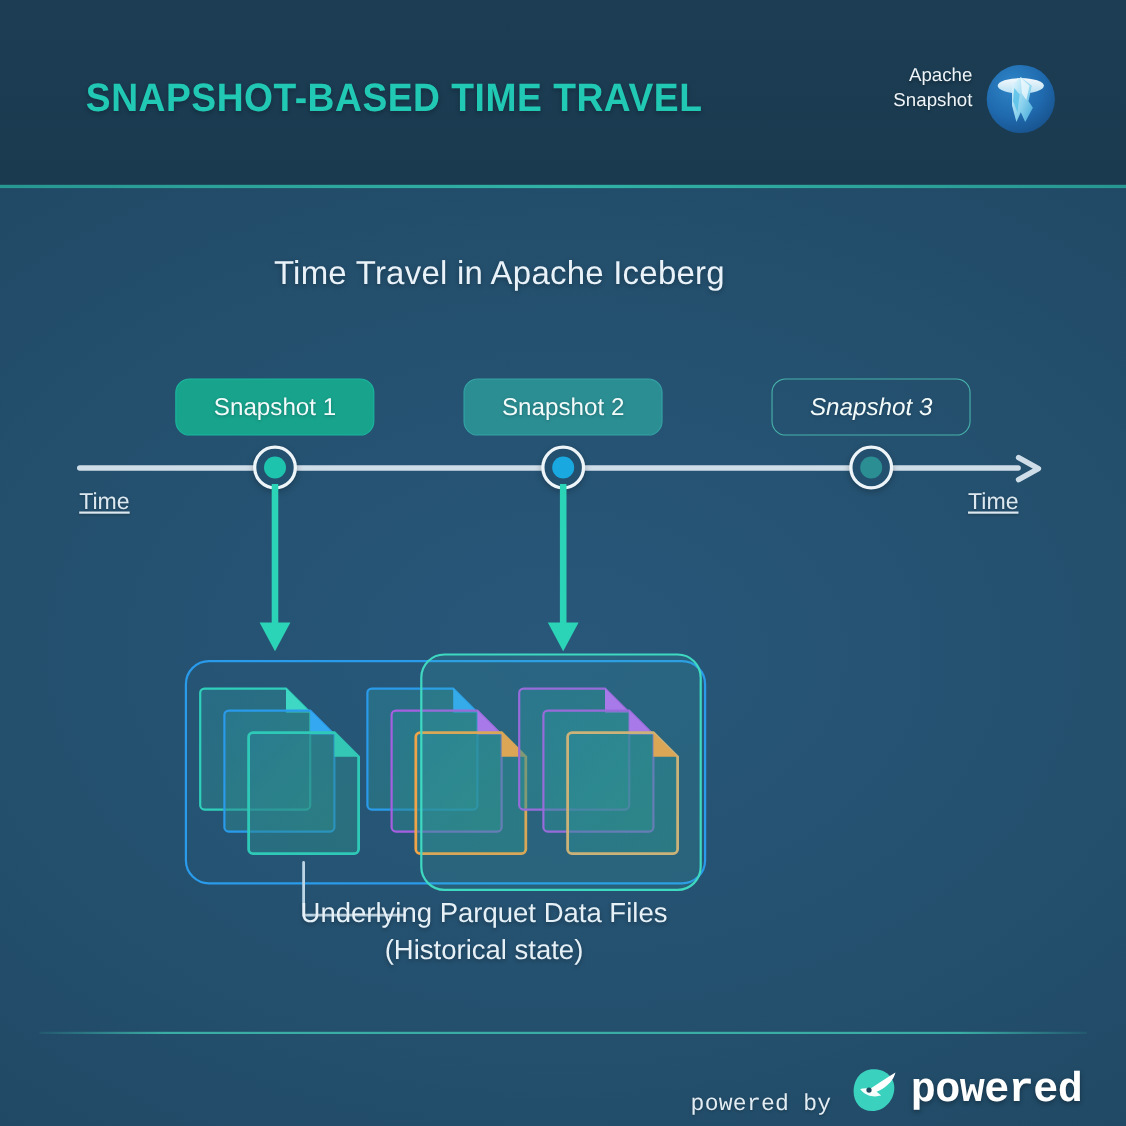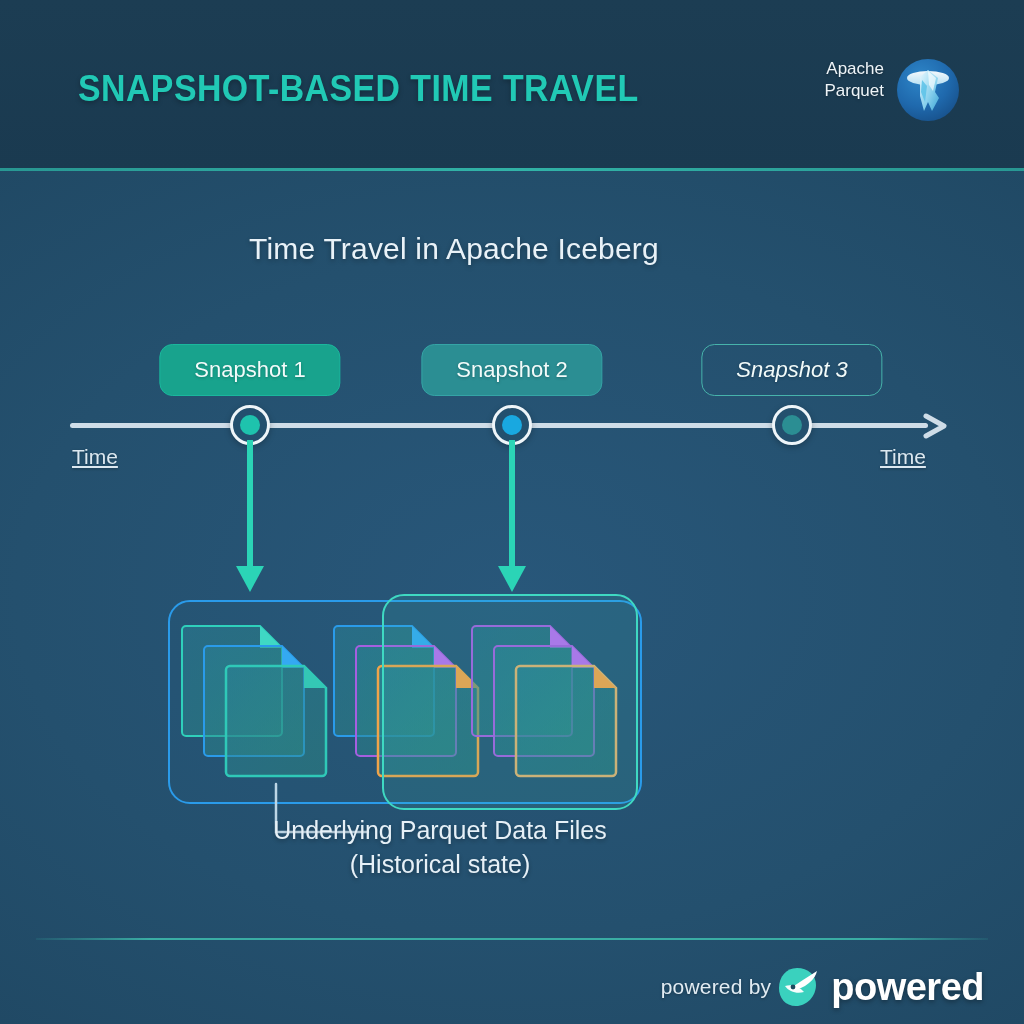--- a/index.html
+++ b/index.html
@@ -119,21 +119,21 @@
   }
   .leader{position:absolute;left:272px;top:782px;width:100px;height:62px;}
 
   
   .footer-rule{
     position:absolute;left:36px;top:938px;width:952px;height:2px;
     background:linear-gradient(90deg,rgba(45,160,152,.15) 0%,#3aada4 12%,#3aada4 88%,rgba(45,160,152,.15) 100%);
   }
   .footer{
     position:absolute;right:40px;top:958px;height:58px;
-    display:flex;align-items:center;gap:2px;
+    display:flex;align-items:flex-end;gap:14px;font-family:Liberation Mono, monospace;
   }
   .powered{
     color:#e2ecf3;font-size:21px;letter-spacing:.2px;
     text-shadow:0 1px 3px rgba(0,0,0,.3);
   }
   .dremio{display:flex;align-items:center;gap:8px;}
   .dremio-word{
     color:#ffffff;font-size:38px;font-weight:bold;letter-spacing:-.5px;
     text-shadow:0 2px 5px rgba(0,0,0,.35);
   }
@@ -144,21 +144,21 @@
 <div class="canvas">
 
   <div class="header"></div>
   <div class="header-rule"></div>
 
   <div class="kicker">SNAPSHOT-BASED TIME TRAVEL</div>
 
   <div class="brand">
     <div class="brand-text">
       <div>Apache</div>
-      <div>Parquet</div>
+      <div>Snapshot</div>
     </div>
     <svg class="iceberg-logo" viewBox="0 0 64 64">
       <defs>
         <radialGradient id="icbCircle" cx="38%" cy="30%" r="78%">
           <stop offset="0%" stop-color="#2e86c8"></stop>
           <stop offset="60%" stop-color="#1f69ad"></stop>
           <stop offset="100%" stop-color="#17508a"></stop>
         </radialGradient>
         <linearGradient id="icbTop" x1="0" y1="0" x2="0" y2="1">
           <stop offset="0%" stop-color="#ffffff"></stop>

